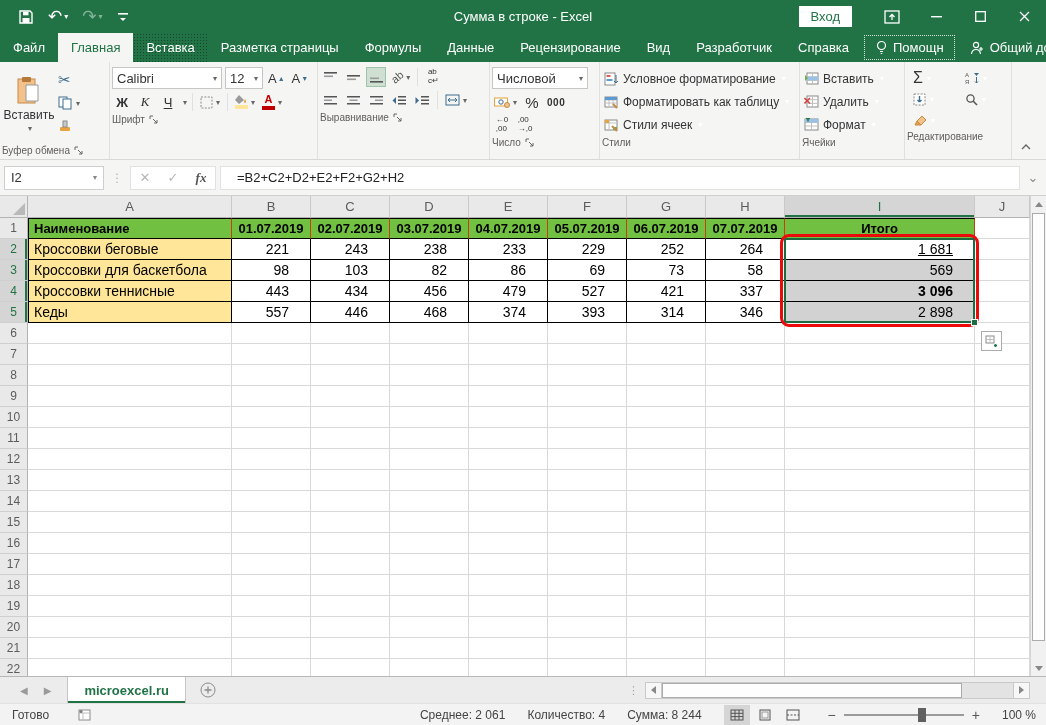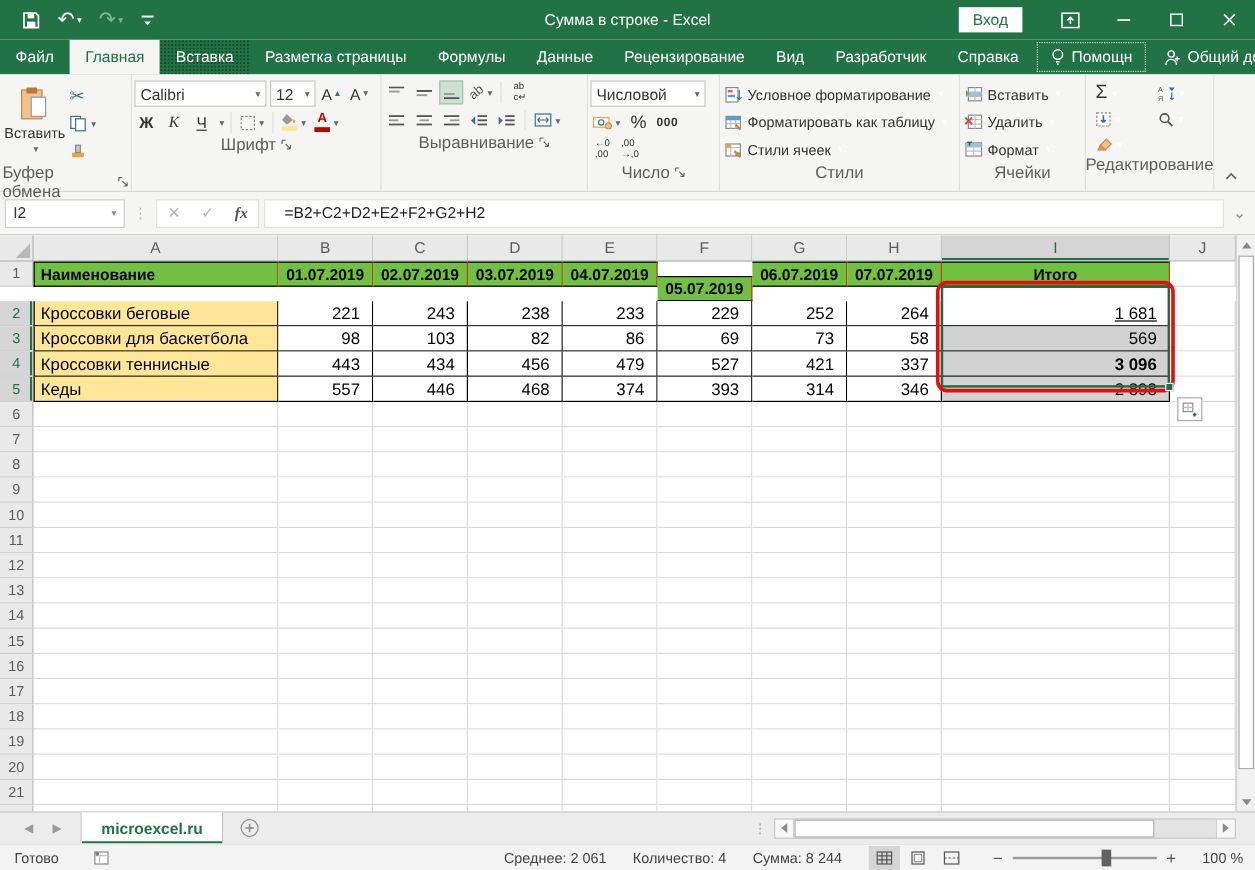--- a/index.html
+++ b/index.html
@@ -23,21 +23,21 @@
   .tabrow { height:29px; background:#217346; display:flex; align-items:flex-end; flex:0 0 auto; }
   .tab { height:29px; display:flex; align-items:center; padding:0 13px; color:#fff; font-size:13px; white-space:nowrap; gap:5px; }
   .tab.selected { background:#f5f5f4; color:#217346; }
   .tab.hatched { background-image:radial-gradient(rgba(0,0,0,.38) 1px, transparent 1px); background-size:3px 3px; }
   .tab.dotted { outline:1px dotted rgba(255,255,255,.8); outline-offset:-3px; }
 
   
   .ribbon { height:98px; background:#f5f5f4; display:flex; flex:0 0 auto; border-bottom:1px solid #d8d8d8; }
   .rgroup { border-right:1px solid #e0e0e0; display:flex; flex-direction:column; padding:3px 2px 0 2px; position:relative; }
   .rg-body { flex:1 1 auto; display:flex; }
-  .rg-label { flex:0 0 16px; display:flex; align-items:center; justify-content:center; gap:4px; font-size:14px; color:#605e5c; padding-bottom:2px; }
+  .rg-label { flex:0 0 16px; display:flex; align-items:center; justify-content:flex-start; gap:4px; font-size:10px; color:#605e5c; padding-bottom:2px; }
   .launcher { width:9px; height:9px; flex:0 0 auto; }
   .g-clip { width:110px; }
   .g-font { width:208px; }
   .g-align { width:172px; }
   .g-num { width:110px; }
   .g-styles { width:200px; }
   .g-cells { width:105px; }
   .g-edit { width:107px; }
   .g-collapse { flex:1 1 auto; border-right:none; }
 
@@ -95,21 +95,21 @@
   .cell { height:21px; font-size:14px; color:#000; display:flex; align-items:center; overflow:hidden; white-space:nowrap; flex:0 0 auto; }
   .c-plain { background:#fff; border-right:1px solid #d9d9d9; border-bottom:1px solid #d9d9d9; }
   .c-green { background:#71c041; border-right:1px solid #c2410c; border-bottom:1px solid #000; border-top:1px solid #000; font-weight:bold; font-size:13px; }
   .c-yellow { background:#ffe699; border-right:1px solid #000; border-bottom:1px solid #000; }
   .c-num { background:#fff; border-right:1px solid #000; border-bottom:1px solid #000; }
   .c-total-active { background:#fff; border-right:1px solid #000; border-bottom:1px solid #000; }
   .c-total-sel { background:#d2d2d2; border-right:1px solid #000; border-bottom:1px solid #000; }
   .c-left { border-left:1px solid #000; }
   .al-left { justify-content:flex-start; padding-left:5px; }
   .al-center { justify-content:center; }
-  .al-right { justify-content:flex-end; padding-right:10px; }
+  .al-right { justify-content:flex-end; padding-right:21px; }
   .overlay { position:absolute; pointer-events:none; }
   .sel-rect { border:2px solid #1d6b42; }
   .red-rect { border:3px solid #ec0b0b; border-radius:9px; }
   .fill-handle { width:7px; height:7px; background:#1d6b42; border:1px solid #fff; }
   .autofill-btn { position:absolute; width:21px; height:20px; background:#fff; border:1px solid #ababab; display:flex; align-items:center; justify-content:center; }
 
   
   .vscroll { position:absolute; right:0; top:0; width:16px; height:480px; background:#f1f1f1; border-left:1px solid #d6d6d6; }
   .v-up, .v-down { position:absolute; left:0; width:15px; height:16px; display:flex; align-items:center; justify-content:center; }
   .v-up { top:0; } .v-down { bottom:0; }
@@ -627,21 +627,21 @@
           <div class="ch sel" style="width: 190px;">I</div>
           <div class="ch" style="width: 55px;">J</div>
         </div>
         <div class="g-row">
           <div class="rh">1</div>
           <div class="cell c-green c-left al-left" style="width: 204px;">Наименование</div>
           <div class="cell c-green al-center" style="width: 79px;">01.07.2019</div>
           <div class="cell c-green al-center" style="width: 79px;">02.07.2019</div>
           <div class="cell c-green al-center" style="width: 79px;">03.07.2019</div>
           <div class="cell c-green al-center" style="width: 79px;">04.07.2019</div>
-          <div class="cell c-green al-center" style="width: 79px; margin-top: 12px;">05.07.2019</div>
+          <div class="cell c-green al-center" style="width: 79px;">05.07.2019</div>
           <div class="cell c-green al-center" style="width: 79px;">06.07.2019</div>
           <div class="cell c-green al-center" style="width: 79px;">07.07.2019</div>
           <div class="cell c-green al-center" style="width: 190px;">Итого</div>
           <div class="cell c-plain" style="width: 55px;"></div>
         </div>
         <div class="g-row">
           <div class="rh sel">2</div>
           <div class="cell c-yellow c-left al-left" style="width: 204px;">Кроссовки беговые</div>
           <div class="cell c-num al-right" style="width: 79px;">221</div>
           <div class="cell c-num al-right" style="width: 79px;">243</div>

